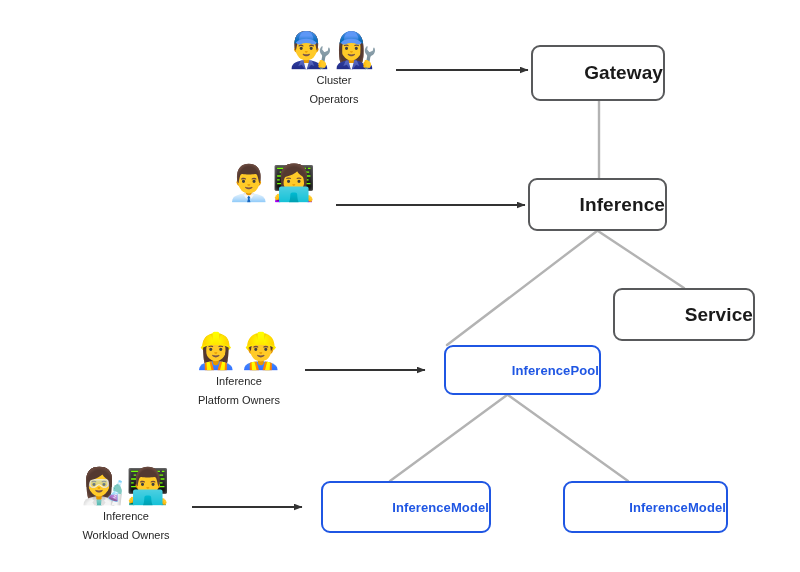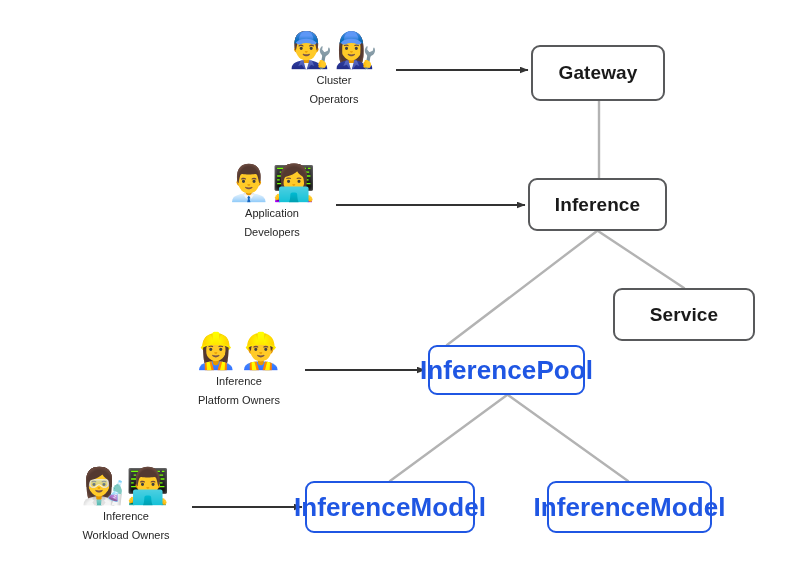--- a/index.html
+++ b/index.html
@@ -20,36 +20,37 @@
     left: 0; top: 0;
     width: 800px; height: 572px;
     pointer-events: none;
   }
   
   .node {
     position: absolute;
     box-sizing: border-box;
     display: flex;
     align-items: center;
-    justify-content: center;
+    justify-content: flex-end;
     background: #ffffff;
     border-radius: 9px;
     font-weight: bold;
     letter-spacing: 0.1px;
     white-space: nowrap;
   }
   .node.core {
     border: 2px solid #58595b;
     color: #1a1a1a;
     font-size: 19px;
   }
   .node.infer {
     border: 2.5px solid #1f56e3;
     color: #1f56e3;
-    font-size: 26px;
+    font-size: 13px;
+    margin-left: 16px;
   }
   
   .persona {
     position: absolute;
     display: flex;
     flex-direction: column;
     align-items: center;
     text-align: center;
   }
   .persona-emoji {
@@ -120,22 +121,20 @@
   </div>
 
   <div class="persona" style="left:264px; top:30px; width:140px;">
     <div class="persona-emoji">👨‍🔧👩‍🔧</div>
     <div class="persona-label">Cluster
 Operators</div>
   </div>
 
   <div class="persona" style="left:198px; top:163px; width:148px;">
     <div class="persona-emoji">👨‍💼👩‍💻</div>
-    <div class="persona-label">Application
-Developers</div>
   </div>
 
   <div class="persona" style="left:159px; top:331px; width:160px;">
     <div class="persona-emoji">👷‍♀️👷‍♂️</div>
     <div class="persona-label">Inference
 Platform Owners</div>
   </div>
 
   <div class="persona" style="left:43px; top:466px; width:166px;">
     <div class="persona-emoji">👩‍🔬👨‍💻</div>

